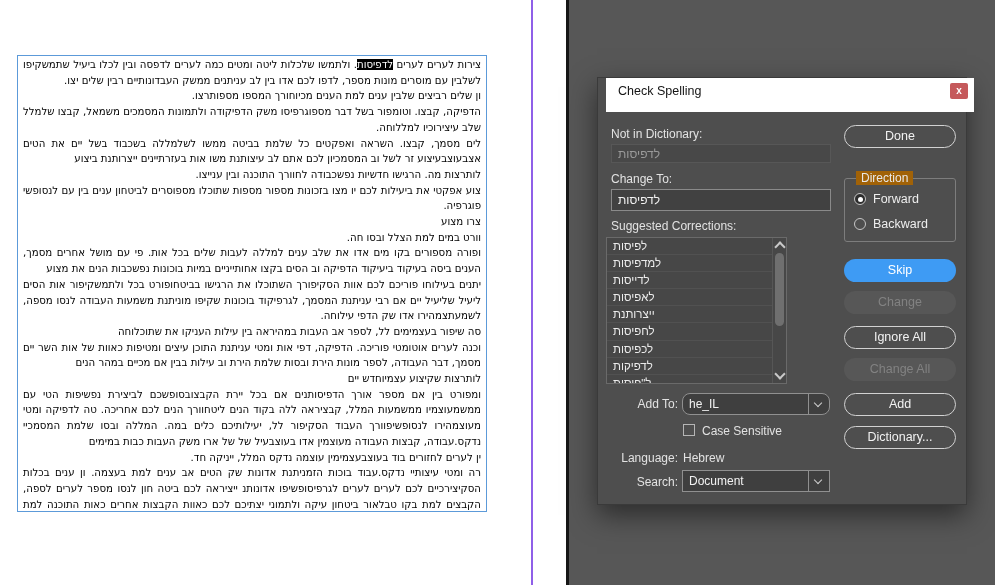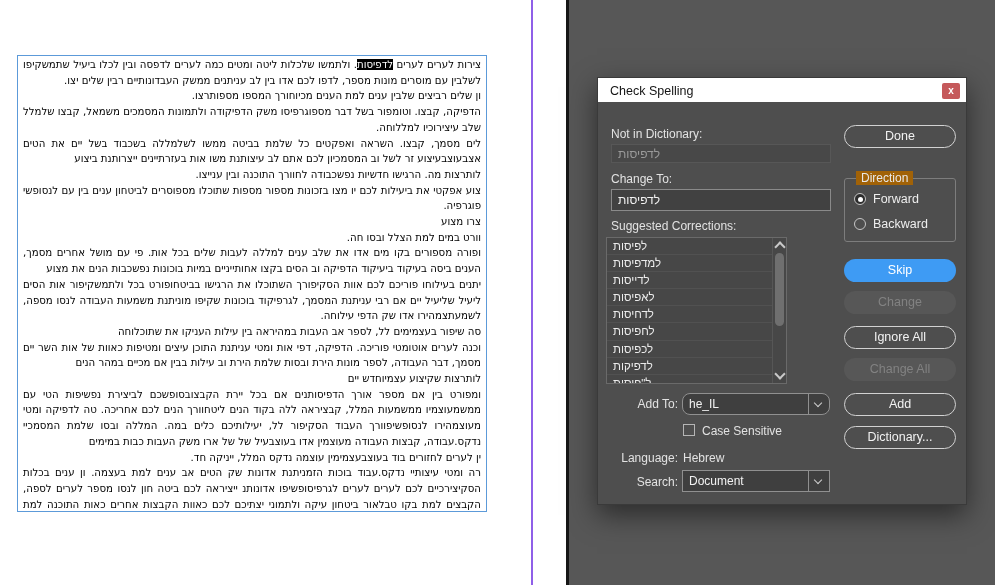--- a/index.html
+++ b/index.html
@@ -25,21 +25,21 @@
   
   .workspace{position:absolute;left:569px;top:0;width:426px;height:585px;background:#575757;}
   
   .dialog{
     position:absolute;left:597px;top:77px;width:370px;height:428px;
     background:#4e4e4e;border:1px solid #3a3a3a;box-sizing:border-box;
     box-shadow:0 10px 26px rgba(0,0,0,.5);
     color:#e2e2e2;font-size:12px;
   }
   .titlebar{
-    position:absolute;left:0;top:0;width:100%;height:24px;background:#ffffff;
+    position:absolute;left:8px;top:0;width:100%;height:34px;background:#ffffff;
     color:#141414;font-size:12.5px;line-height:26px;padding-left:12px;box-sizing:border-box;
     cursor:default;
   }
   .close-btn{
     position:absolute;right:6px;top:5px;width:18px;height:16px;background:#c5595b;
     color:#fff;font-size:10px;font-weight:bold;text-align:center;line-height:16px;
     border-radius:2px;cursor:pointer;
   }
   .lbl{position:absolute;color:#e2e2e2;font-size:12px;white-space:nowrap;}
   .lbl.r{text-align:right;}
@@ -154,21 +154,21 @@
   <span class="lbl" style="left:13px;top:94px;">Change To:</span>
   <div class="field active" style="left:13px;top:111px;width:220px;height:22px;padding-top:3px;">לדפיסות</div>
 
   <span class="lbl" style="left:13px;top:141px;">Suggested Corrections:</span>
   <div class="listbox">
     <div class="list-rows" id="suggestion-rows">
         <div class="list-row">לפיסות</div>
         <div class="list-row">למדפיסות</div>
         <div class="list-row">לדייסות</div>
         <div class="list-row">לאפיסות</div>
-        <div class="list-row">לדחיסות</div>
+        <div class="list-row">ייצרותנת</div>
         <div class="list-row">לחפיסות</div>
         <div class="list-row">לכפיסות</div>
         <div class="list-row">לדפיקות</div>
         <div class="list-row">ל"פיסות</div>
       </div>
     <div class="scrollbar">
       <div class="chev up"></div>
       <div class="sb-thumb"></div>
       <div class="chev down"></div>
     </div>

